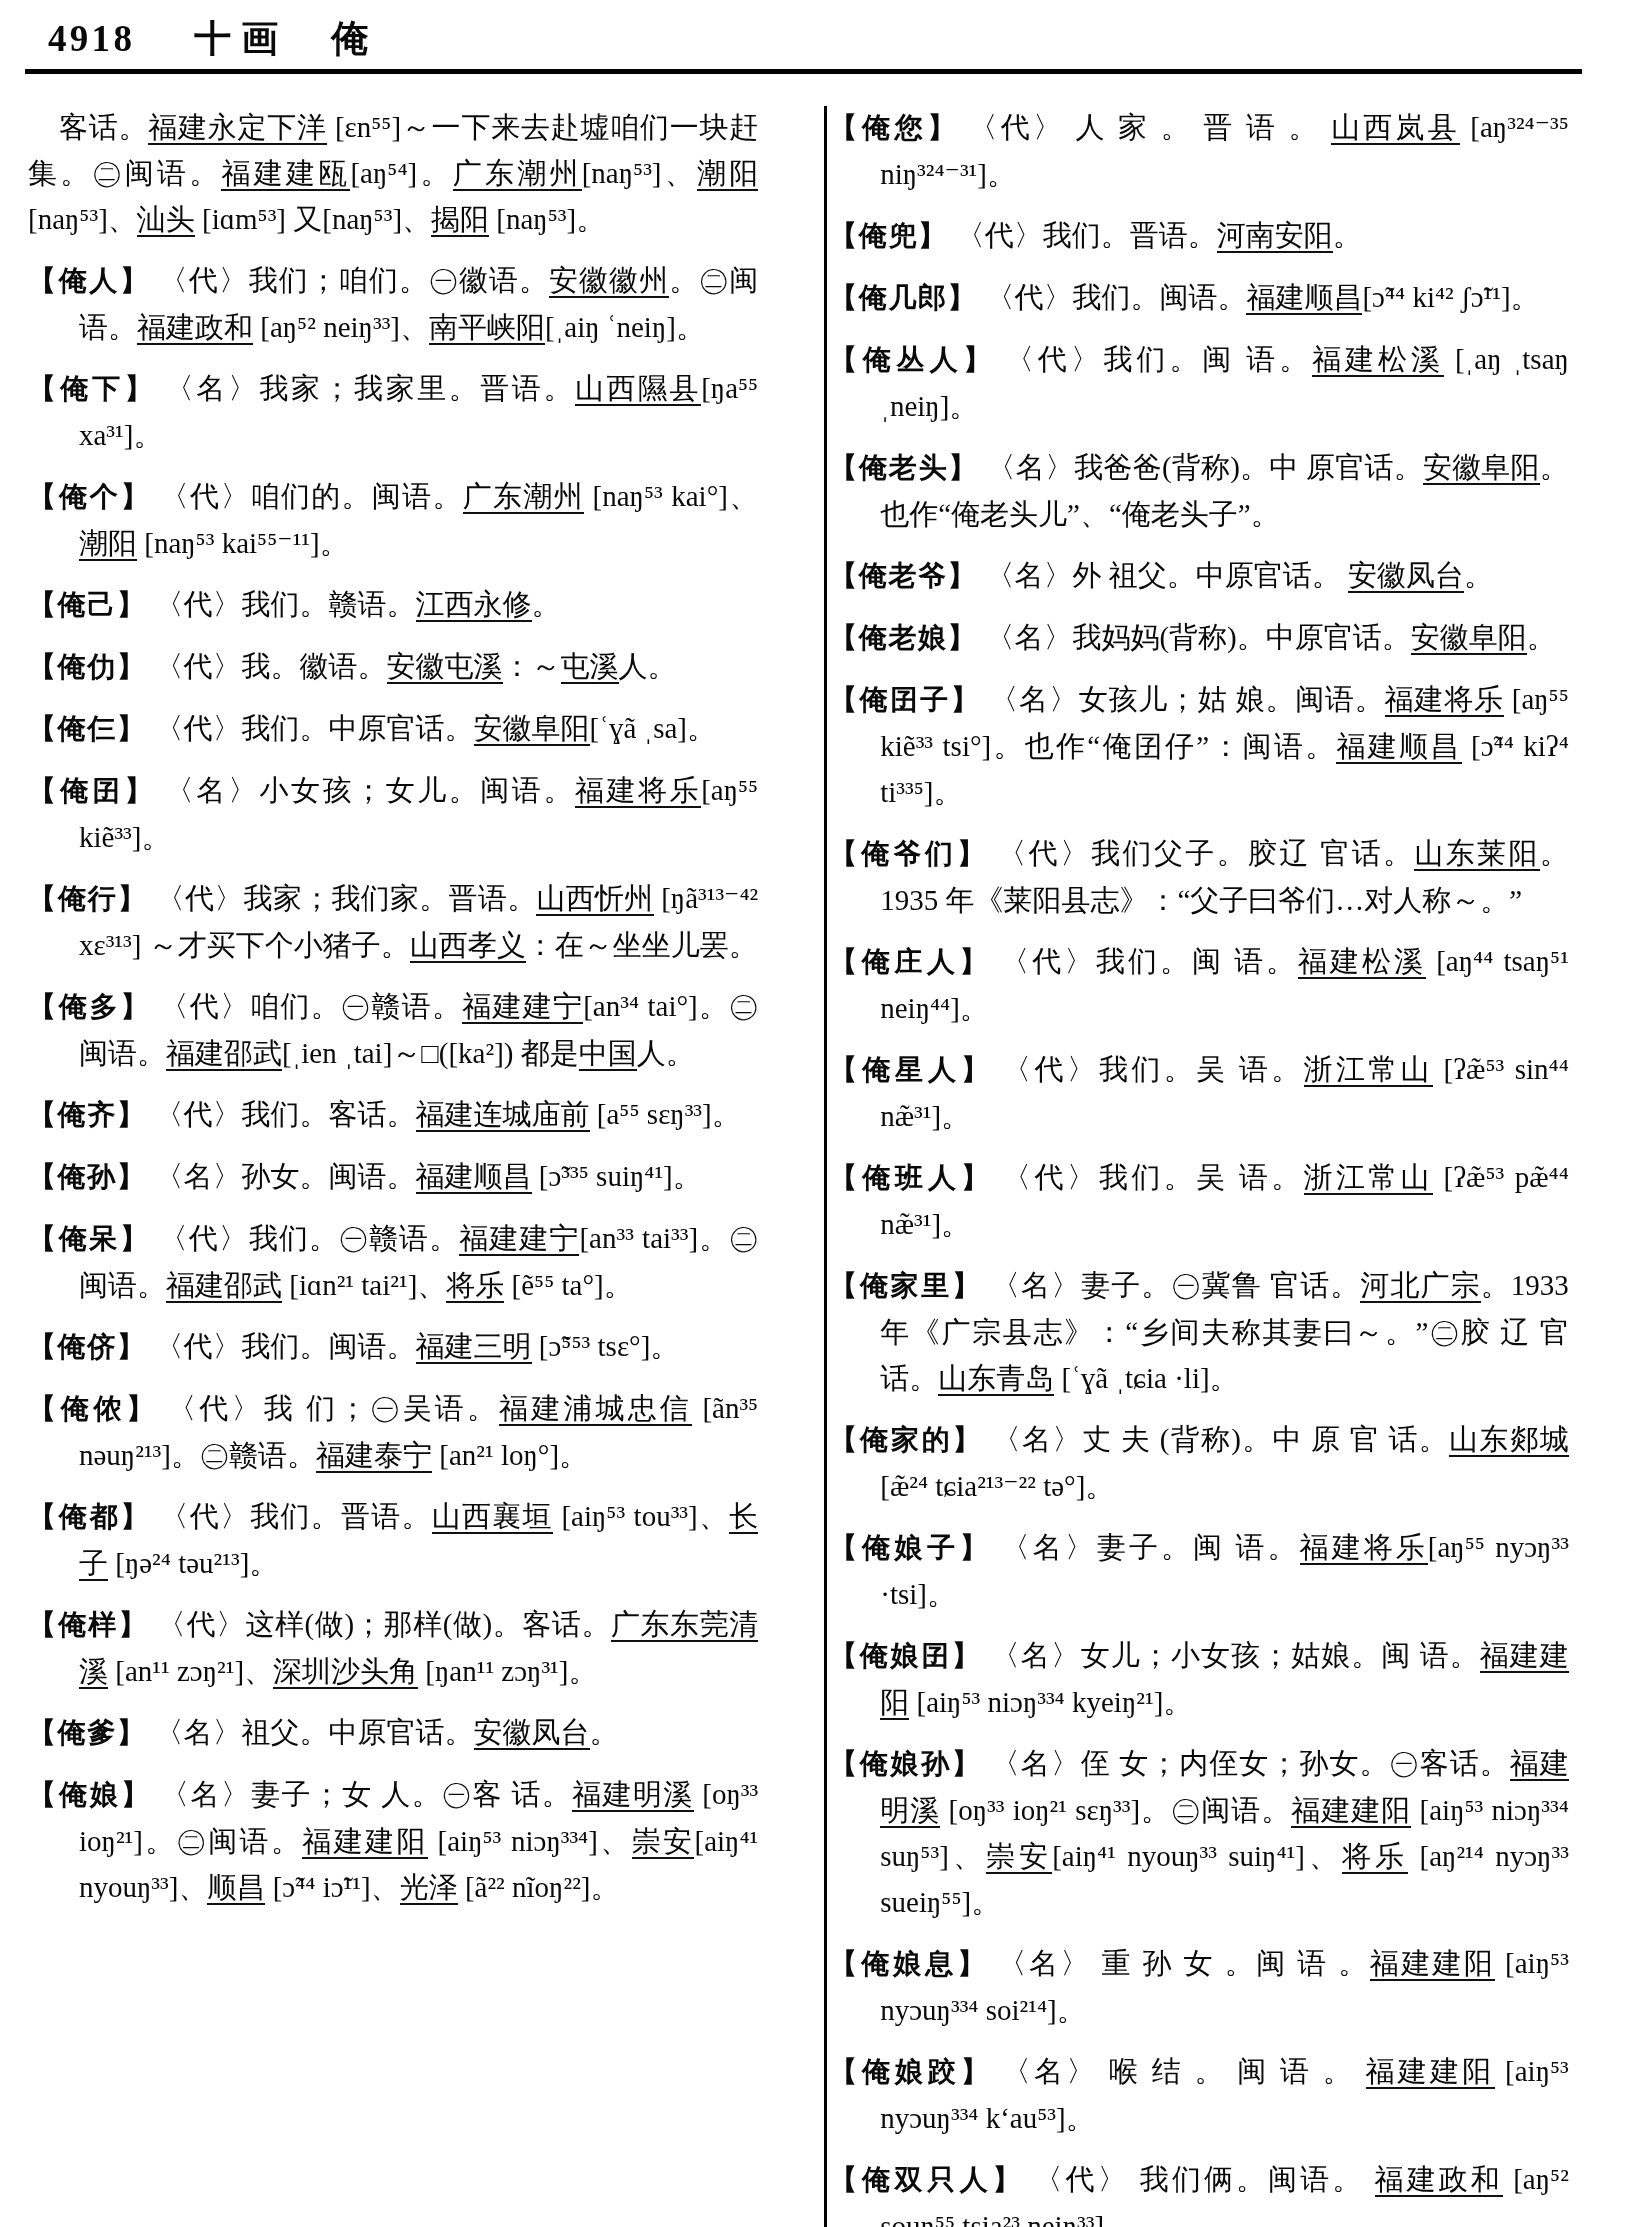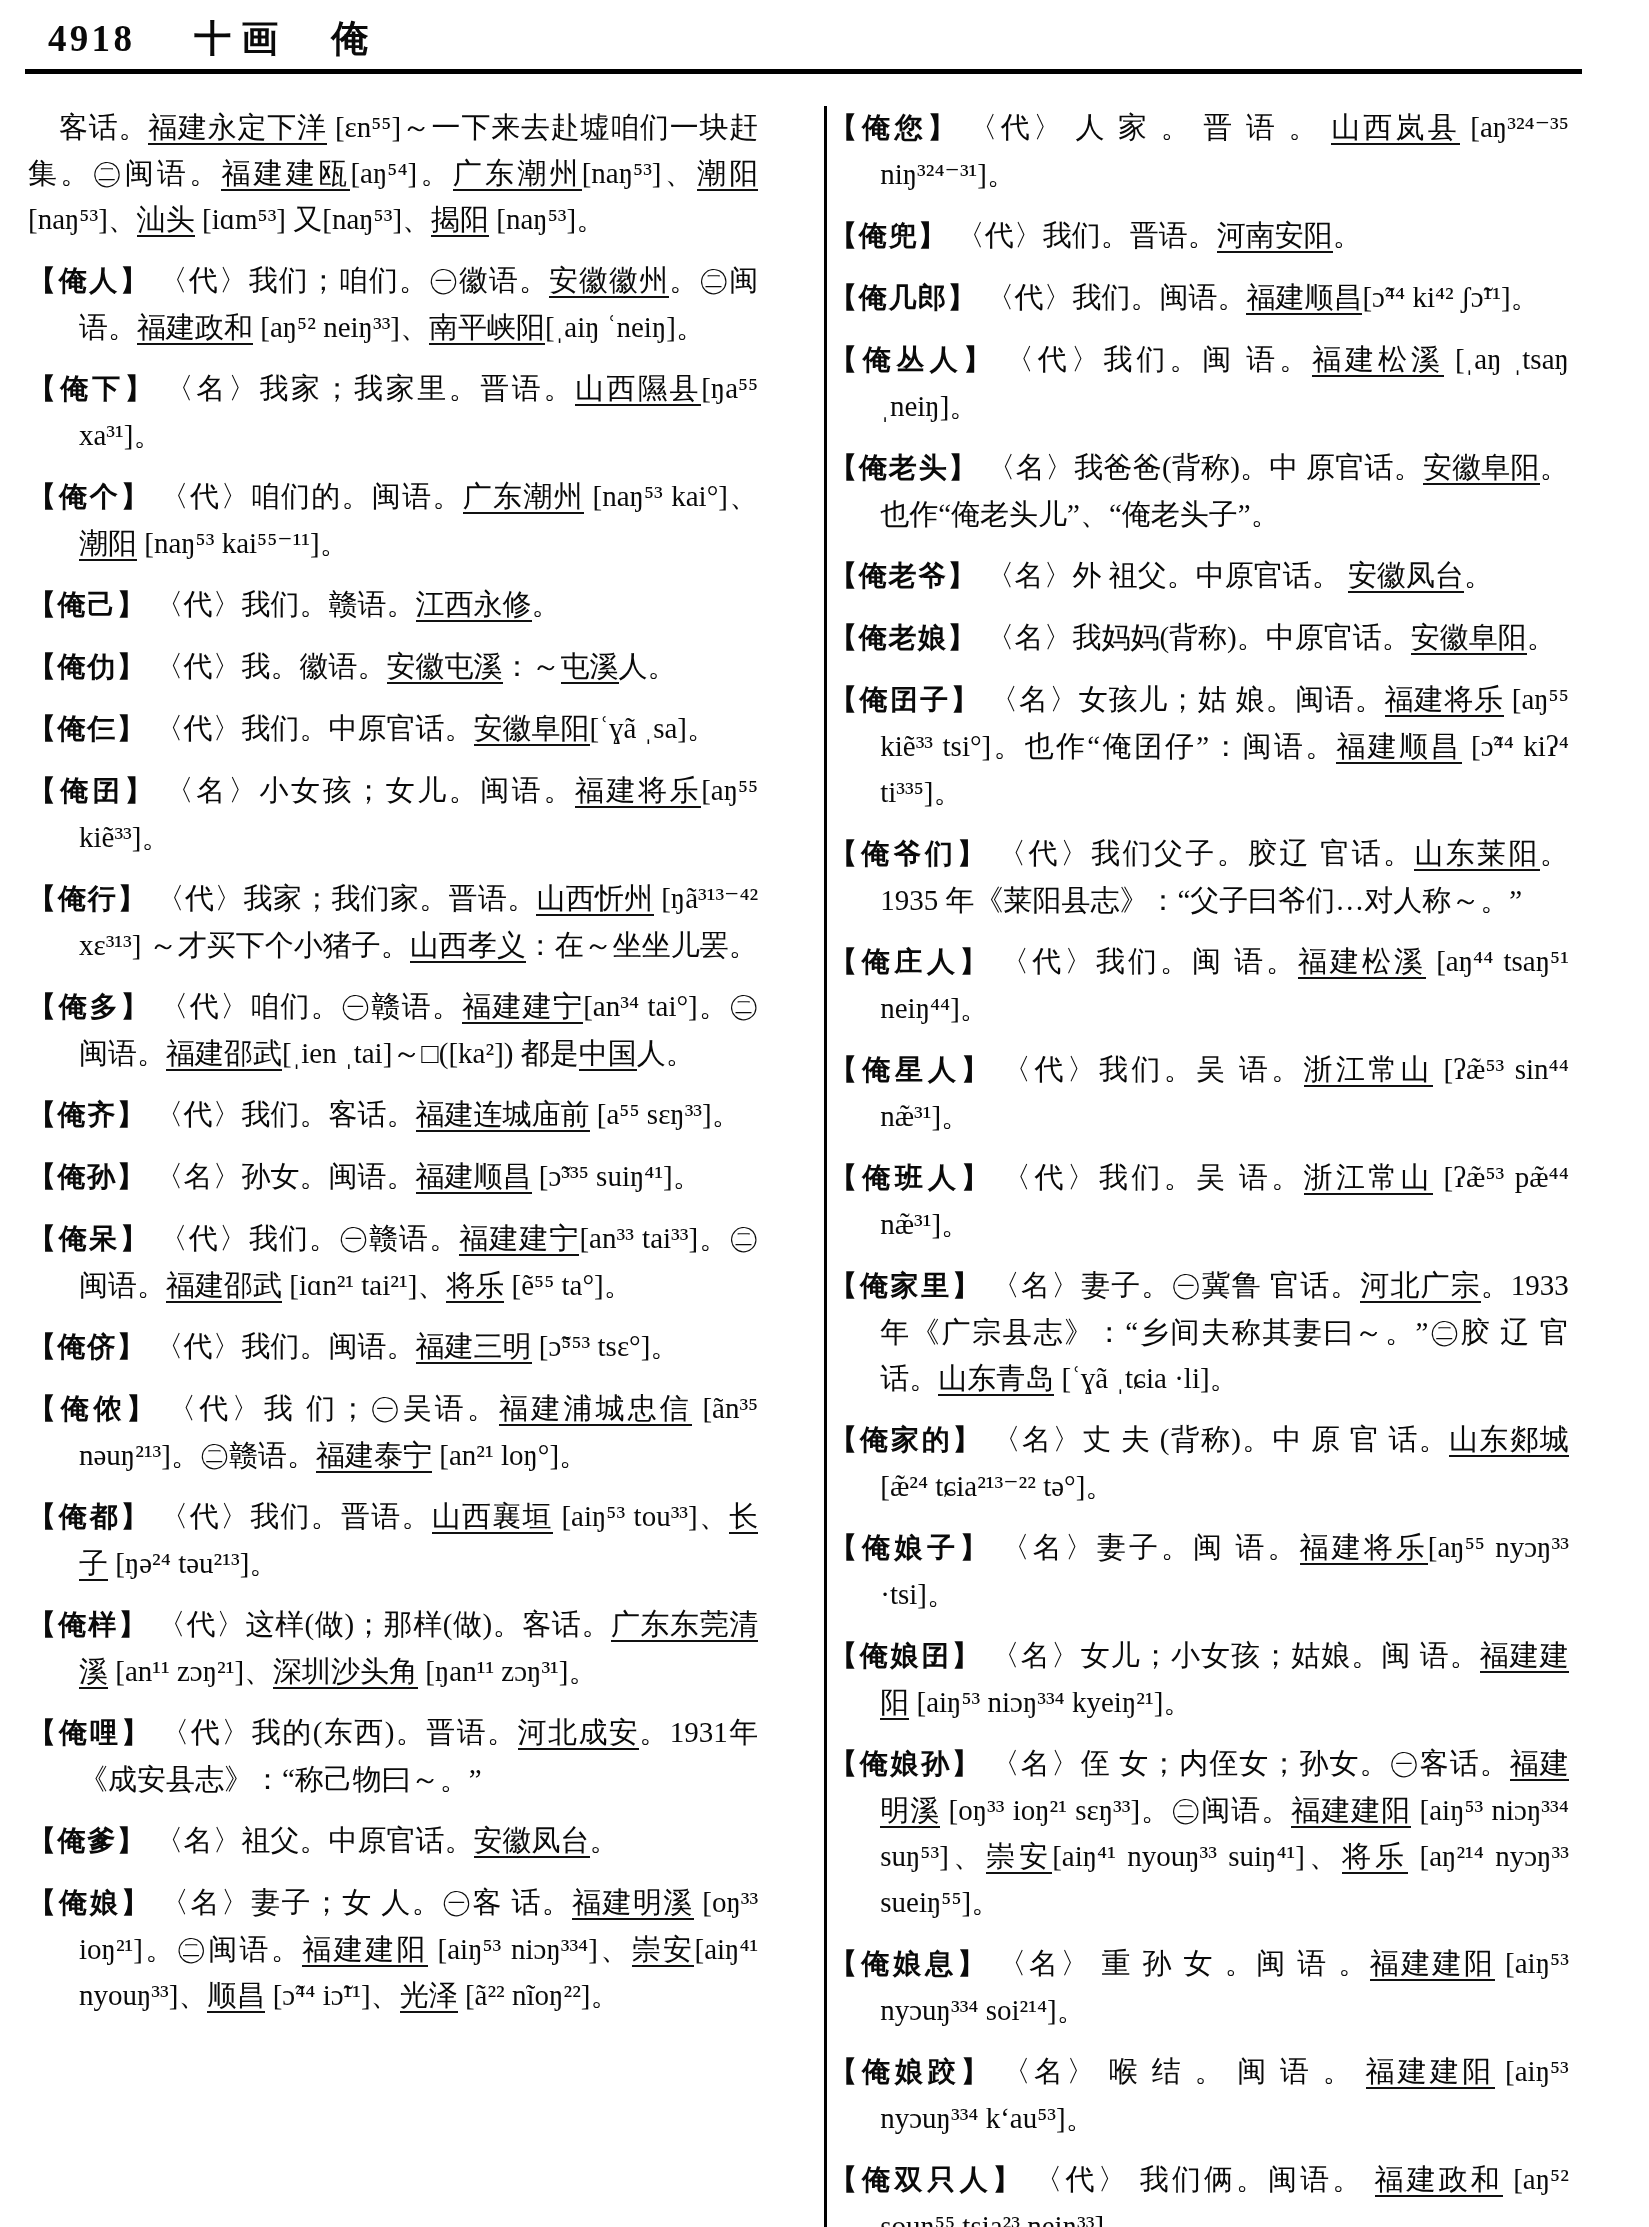--- a/index.html
+++ b/index.html
@@ -81,21 +81,20 @@
         <p class="entry"><span class="hw">【俺囝】</span><span>〈名〉小女孩；女儿。闽语。</span><span class="u">福建将乐</span><span>[aŋ⁵⁵ kiẽ³³]。</span></p>
         <p class="entry"><span class="hw">【俺行】</span><span>〈代〉我家；我们家。晋语。</span><span class="u">山西忻州</span><span> [ŋã³¹³⁻⁴² xɛ³¹³] ～才买下个小猪子。</span><span class="u">山西孝义</span><span>：在～坐坐儿罢。</span></p>
         <p class="entry"><span class="hw">【俺多】</span><span>〈代〉咱们。㊀赣语。</span><span class="u">福建建宁</span><span>[an³⁴ tai°]。㊁闽语。</span><span class="u">福建邵武</span><span>[ˌien ˌtai]～□([ka²]) 都是</span><span class="u">中国</span><span>人。</span></p>
         <p class="entry"><span class="hw">【俺齐】</span><span>〈代〉我们。客话。</span><span class="u">福建连城庙前</span><span> [a⁵⁵ sɛŋ³³]。</span></p>
         <p class="entry"><span class="hw">【俺孙】</span><span>〈名〉孙女。闽语。</span><span class="u">福建顺昌</span><span> [ɔ̃³³⁵ suiŋ⁴¹]。</span></p>
         <p class="entry"><span class="hw">【俺呆】</span><span>〈代〉我们。㊀赣语。</span><span class="u">福建建宁</span><span>[an³³ tai³³]。㊁闽语。</span><span class="u">福建邵武</span><span> [iɑn²¹ tai²¹]、</span><span class="u">将乐</span><span> [ẽ⁵⁵ ta°]。</span></p>
         <p class="entry"><span class="hw">【俺侪】</span><span>〈代〉我们。闽语。</span><span class="u">福建三明</span><span> [ɔ̃⁵⁵³ tsɛ°]。</span></p>
         <p class="entry"><span class="hw">【俺侬】</span><span>〈代〉我 们；㊀吴语。</span><span class="u">福建浦城忠信</span><span> [ãn³⁵ nəuŋ²¹³]。㊁赣语。</span><span class="u">福建泰宁</span><span> [an²¹ loŋ°]。</span></p>
         <p class="entry"><span class="hw">【俺都】</span><span>〈代〉我们。晋语。</span><span class="u">山西襄垣</span><span> [aiŋ⁵³ tou³³]、</span><span class="u">长子</span><span> [ŋə²⁴ təu²¹³]。</span></p>
         <p class="entry"><span class="hw">【俺样】</span><span>〈代〉这样(做)；那样(做)。客话。</span><span class="u">广东东莞清溪</span><span> [an¹¹ zɔŋ²¹]、</span><span class="u">深圳沙头角</span><span> [ŋan¹¹ zɔŋ³¹]。</span></p>
-        <p class="entry"><span class="hw">【俺哩】</span><span>〈代〉我的(东西)。晋语。</span><span class="u">河北成安</span><span>。1931年《成安县志》：“称己物曰～。”</span></p>
         <p class="entry"><span class="hw">【俺爹】</span><span>〈名〉祖父。中原官话。</span><span class="u">安徽凤台</span><span>。</span></p>
         <p class="entry"><span class="hw">【俺娘】</span><span>〈名〉妻子；女 人。㊀客 话。</span><span class="u">福建明溪</span><span> [oŋ³³ ioŋ²¹]。㊁闽语。</span><span class="u">福建建阳</span><span> [aiŋ⁵³ niɔŋ³³⁴]、</span><span class="u">崇安</span><span>[aiŋ⁴¹ nyouŋ³³]、</span><span class="u">顺昌</span><span> [ɔ̃⁴⁴ iɔ̃¹¹]、</span><span class="u">光泽</span><span> [ã²² nĩoŋ²²]。</span></p>
       </div>
     <div class="col col-right" id="col-right">
         <p class="entry"><span class="hw">【俺您】</span><span>〈代〉 人 家 。 晋 语 。 </span><span class="u">山西岚县</span><span> [aŋ³²⁴⁻³⁵ niŋ³²⁴⁻³¹]。</span></p>
         <p class="entry"><span class="hw">【俺兜】</span><span>〈代〉我们。晋语。</span><span class="u">河南安阳</span><span>。</span></p>
         <p class="entry"><span class="hw">【俺几郎】</span><span>〈代〉我们。闽语。</span><span class="u">福建顺昌</span><span>[ɔ̃⁴⁴ ki⁴² ʃɔ̃¹¹]。</span></p>
         <p class="entry"><span class="hw">【俺丛人】</span><span>〈代〉我们。闽 语。</span><span class="u">福建松溪</span><span> [ˌaŋ ˌtsaŋ ˌneiŋ]。</span></p>
         <p class="entry"><span class="hw">【俺老头】</span><span>〈名〉我爸爸(背称)。中 原官话。</span><span class="u">安徽阜阳</span><span>。也作“俺老头儿”、“俺老头子”。</span></p>
         <p class="entry"><span class="hw">【俺老爷】</span><span>〈名〉外 祖父。中原官话。 </span><span class="u">安徽凤台</span><span>。</span></p>

